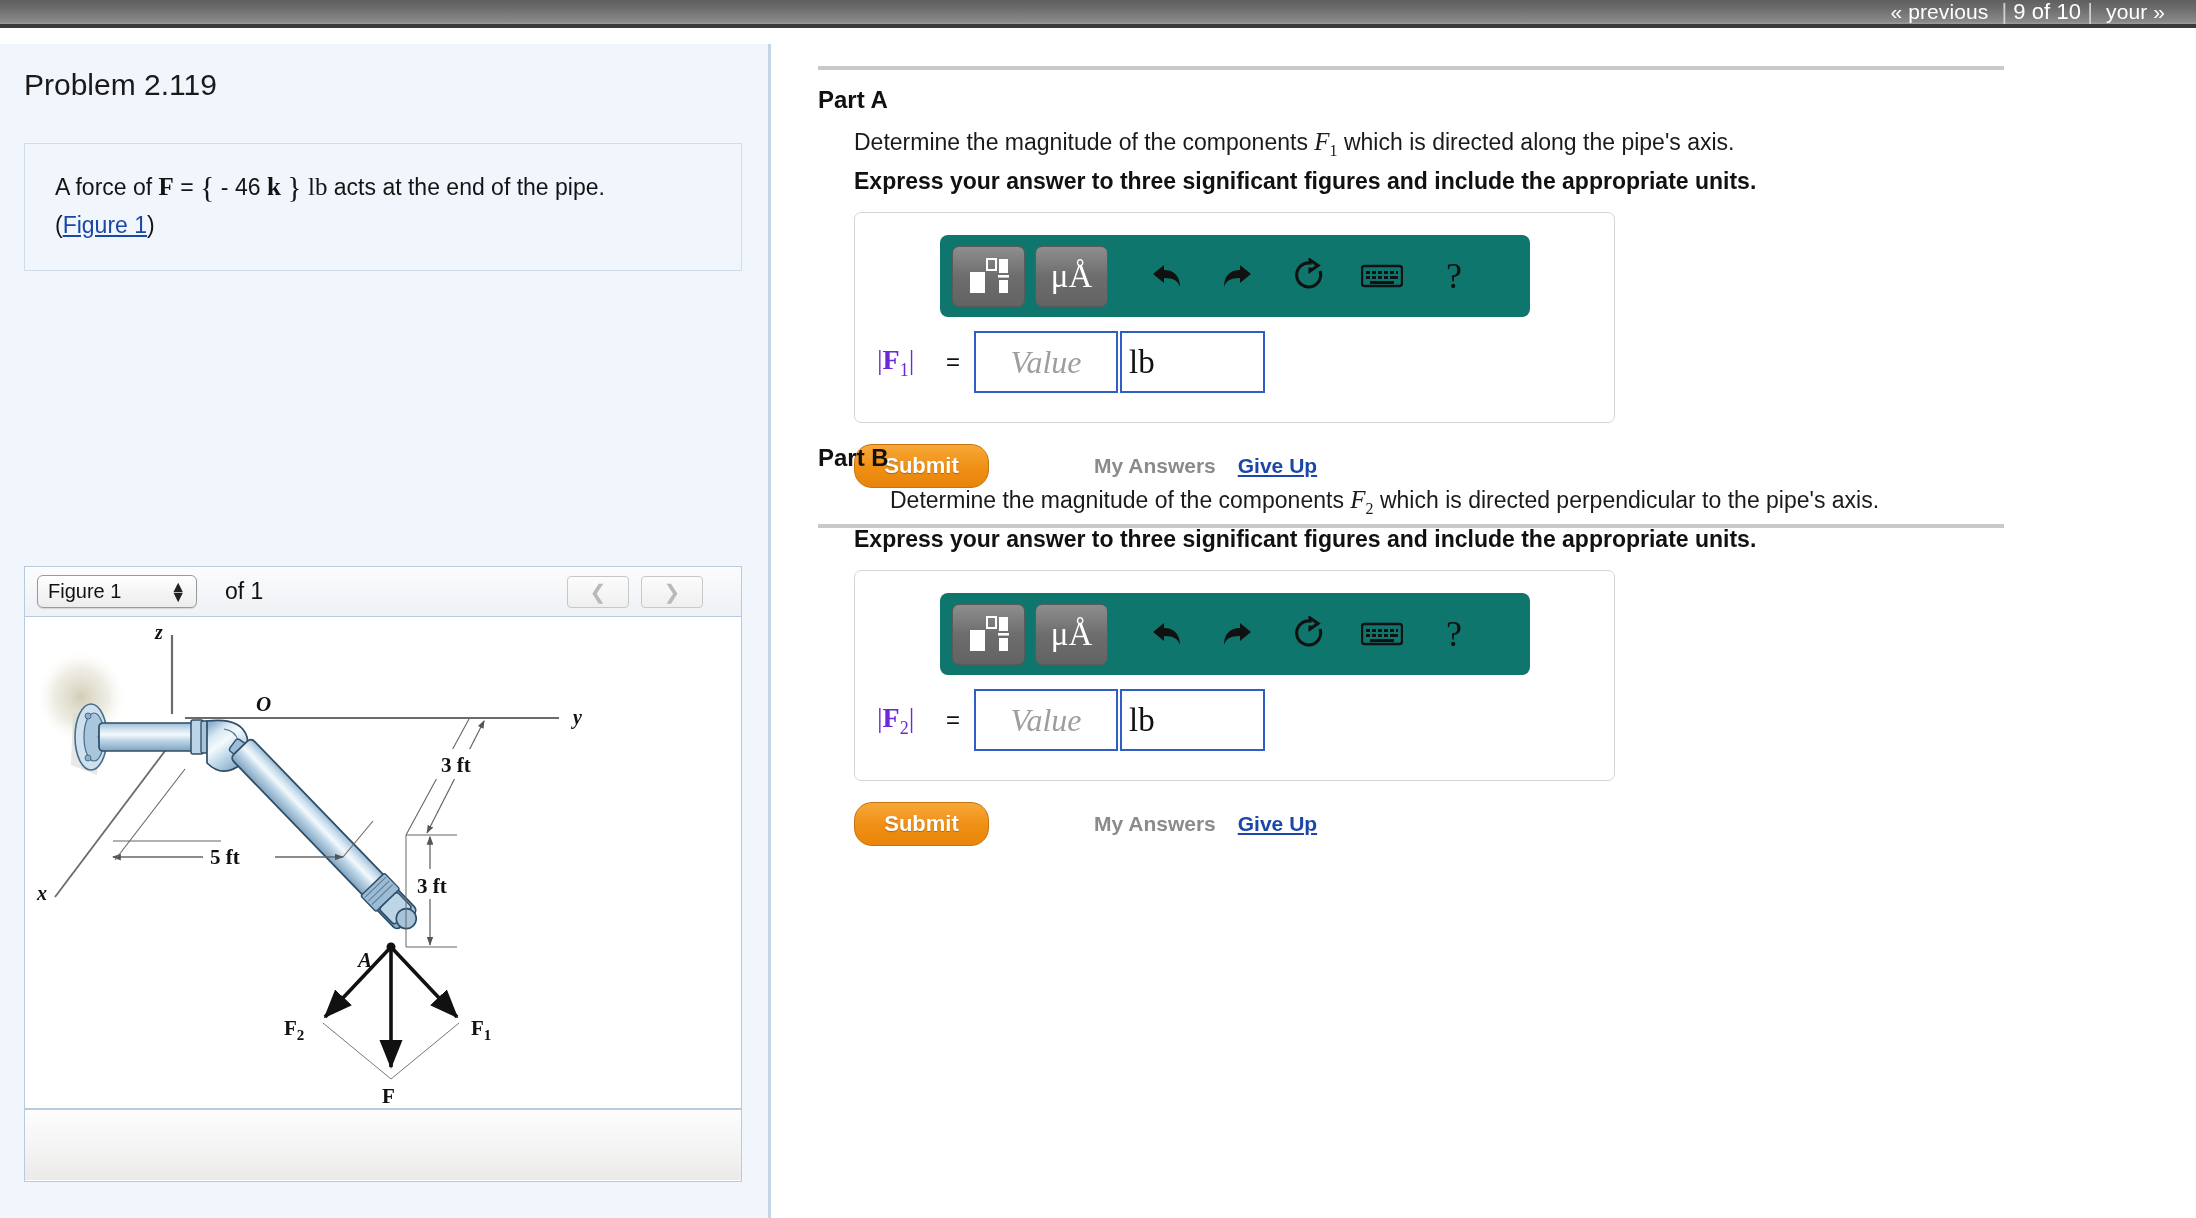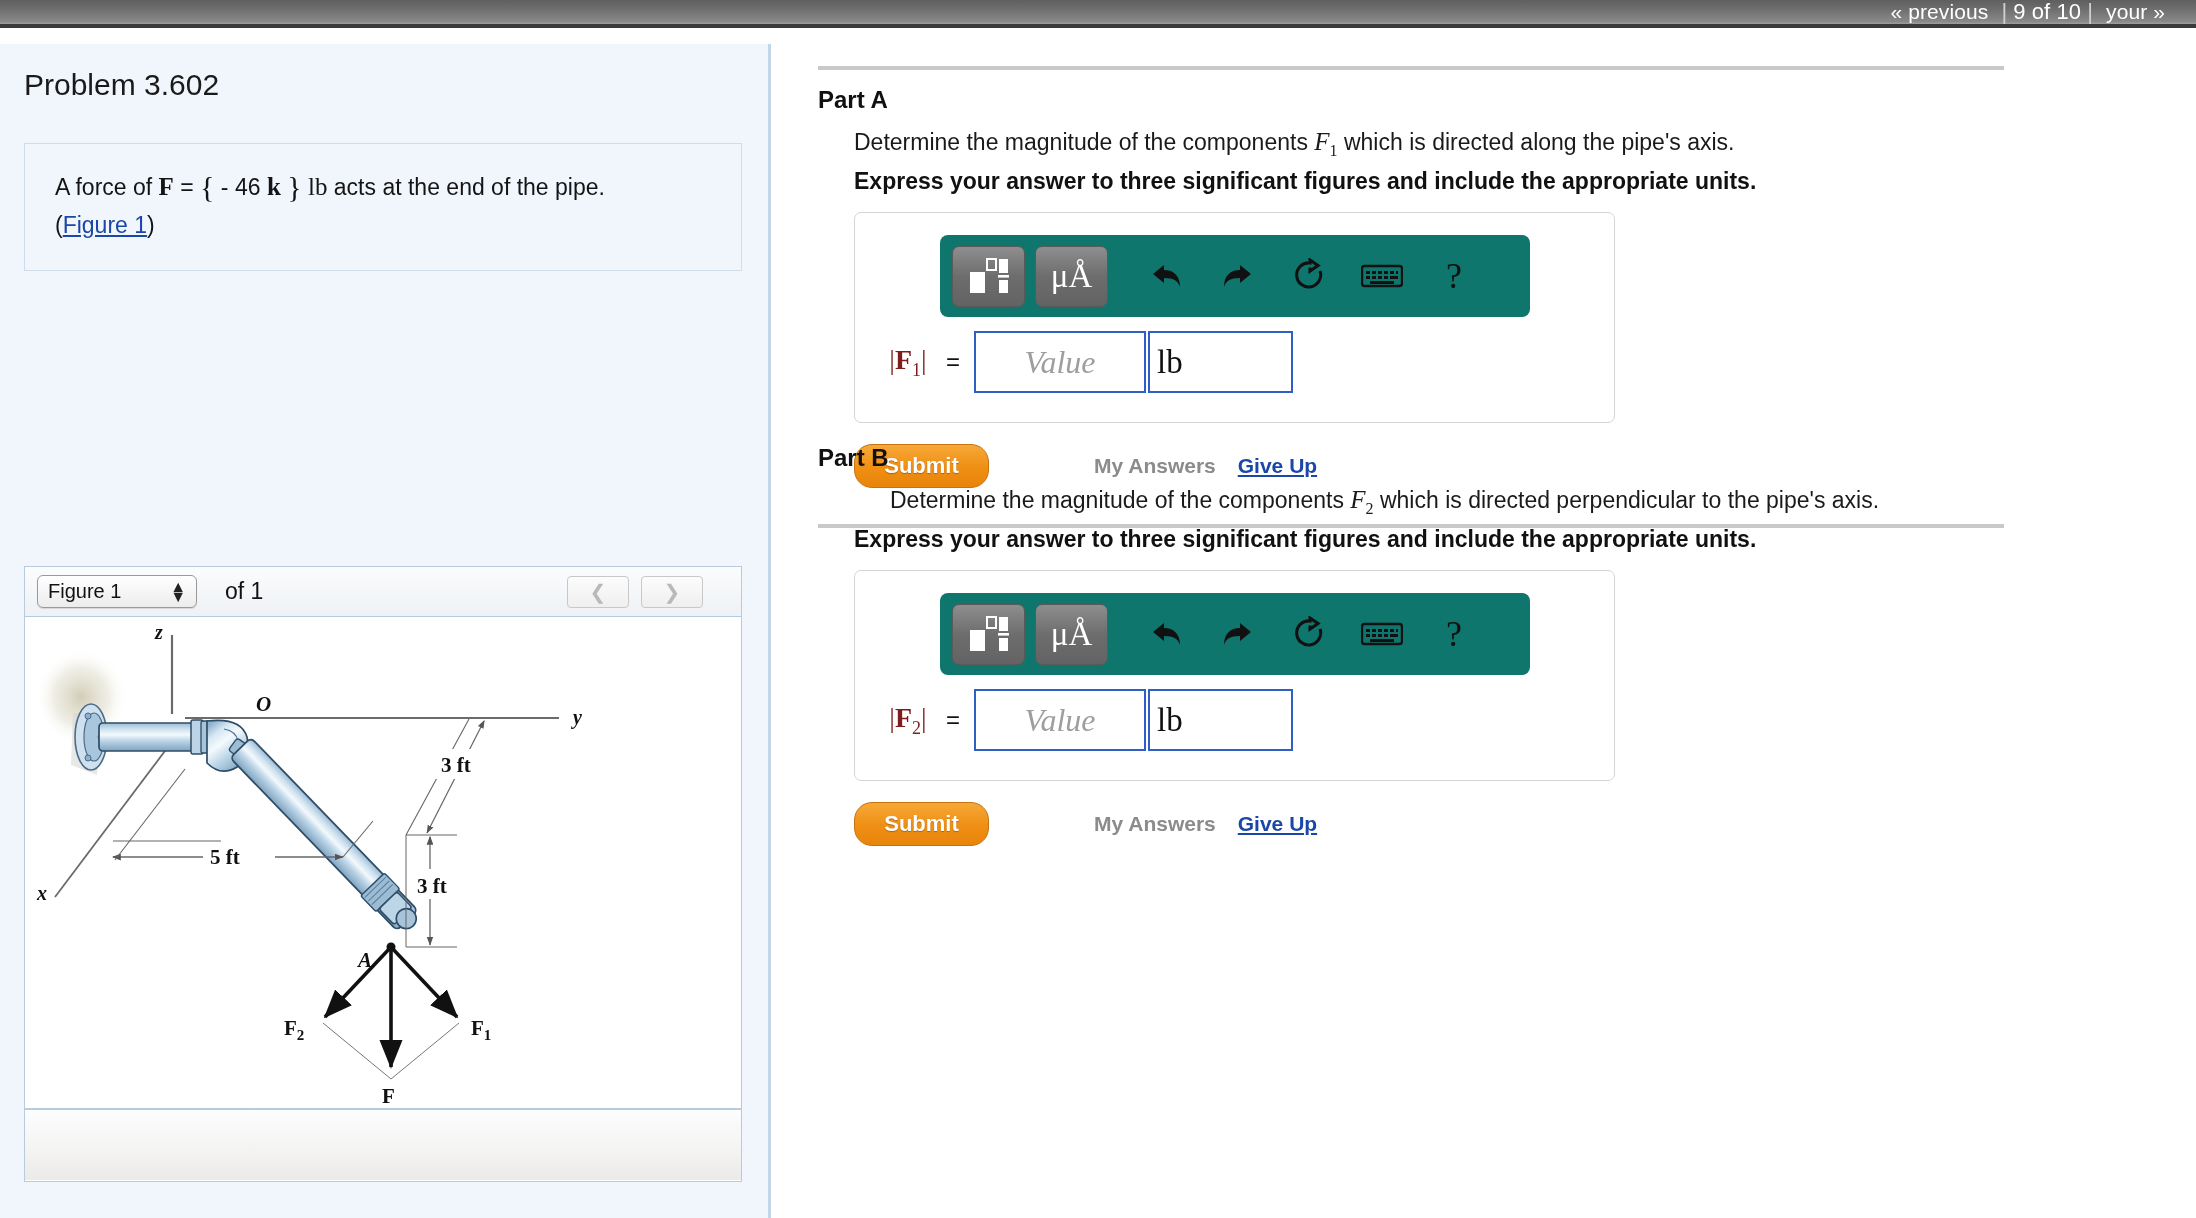--- a/index.html
+++ b/index.html
@@ -109,27 +109,27 @@
   }
   .tb-icon {
     width:64px; height:61px; display:flex; align-items:center; justify-content:center;
     color:#111; cursor:pointer; margin-right:8px;
   }
   .tb-icon.first { margin-left:16px; }
   .tb-help { font-size:36px; font-family:"Liberation Serif", serif; }
 
   .answer-row { position:absolute; left:22px; top:118px; display:flex; align-items:center; }
   .ans-label {
-    font-family:"Liberation Serif", serif; font-size:28px; color:#7f1d1d;
-    width:62px; text-align:center; white-space:nowrap;
+    font-family:"Liberation Serif", serif; font-size:28px; color:#6d28d9;
+    width:62px; text-align:left; white-space:nowrap;
   }
   .ans-label sub { font-size:18px; }
   .ans-eq { font-size:24px; margin:0 14px 0 7px; color:#111; }
   .value-field {
-    width:172px; height:62px; border:2px solid #2f5fc4; background:#fff;
+    width:144px; height:62px; border:2px solid #2f5fc4; background:#fff;
     display:flex; align-items:center; justify-content:center;
   }
   .value-field .ph {
     font-family:"Liberation Serif", serif; font-style:italic;
     font-size:32px; color:#9e9e9e;
   }
   .unit-field {
     width:145px; height:62px; border:2px solid #2f5fc4; background:#fff;
     display:flex; align-items:center; padding-left:7px; margin-left:2px;
   }
@@ -159,21 +159,21 @@
     <span class="navlink">« previous</span>
     <span class="navsep">|</span>
     <span class="navcount">9 of 10</span>
     <span class="navsep">|</span>
     <span class="navlink">your »</span>
   </div>
 </div>
 
 <div id="leftpanel">
 
-  <div id="problem-title">Problem 3.602</div>
+  <div id="problem-title">Problem 2.119</div>
 
   <div id="statement-box">
     <div id="statement-text">
       <span>A force of</span>
       <span class="vecF">F</span>
       <span>=</span>
       <span class="brc">{</span>
       <span>- 46</span>
       <span class="vecF">k</span>
       <span class="brc">}</span>

